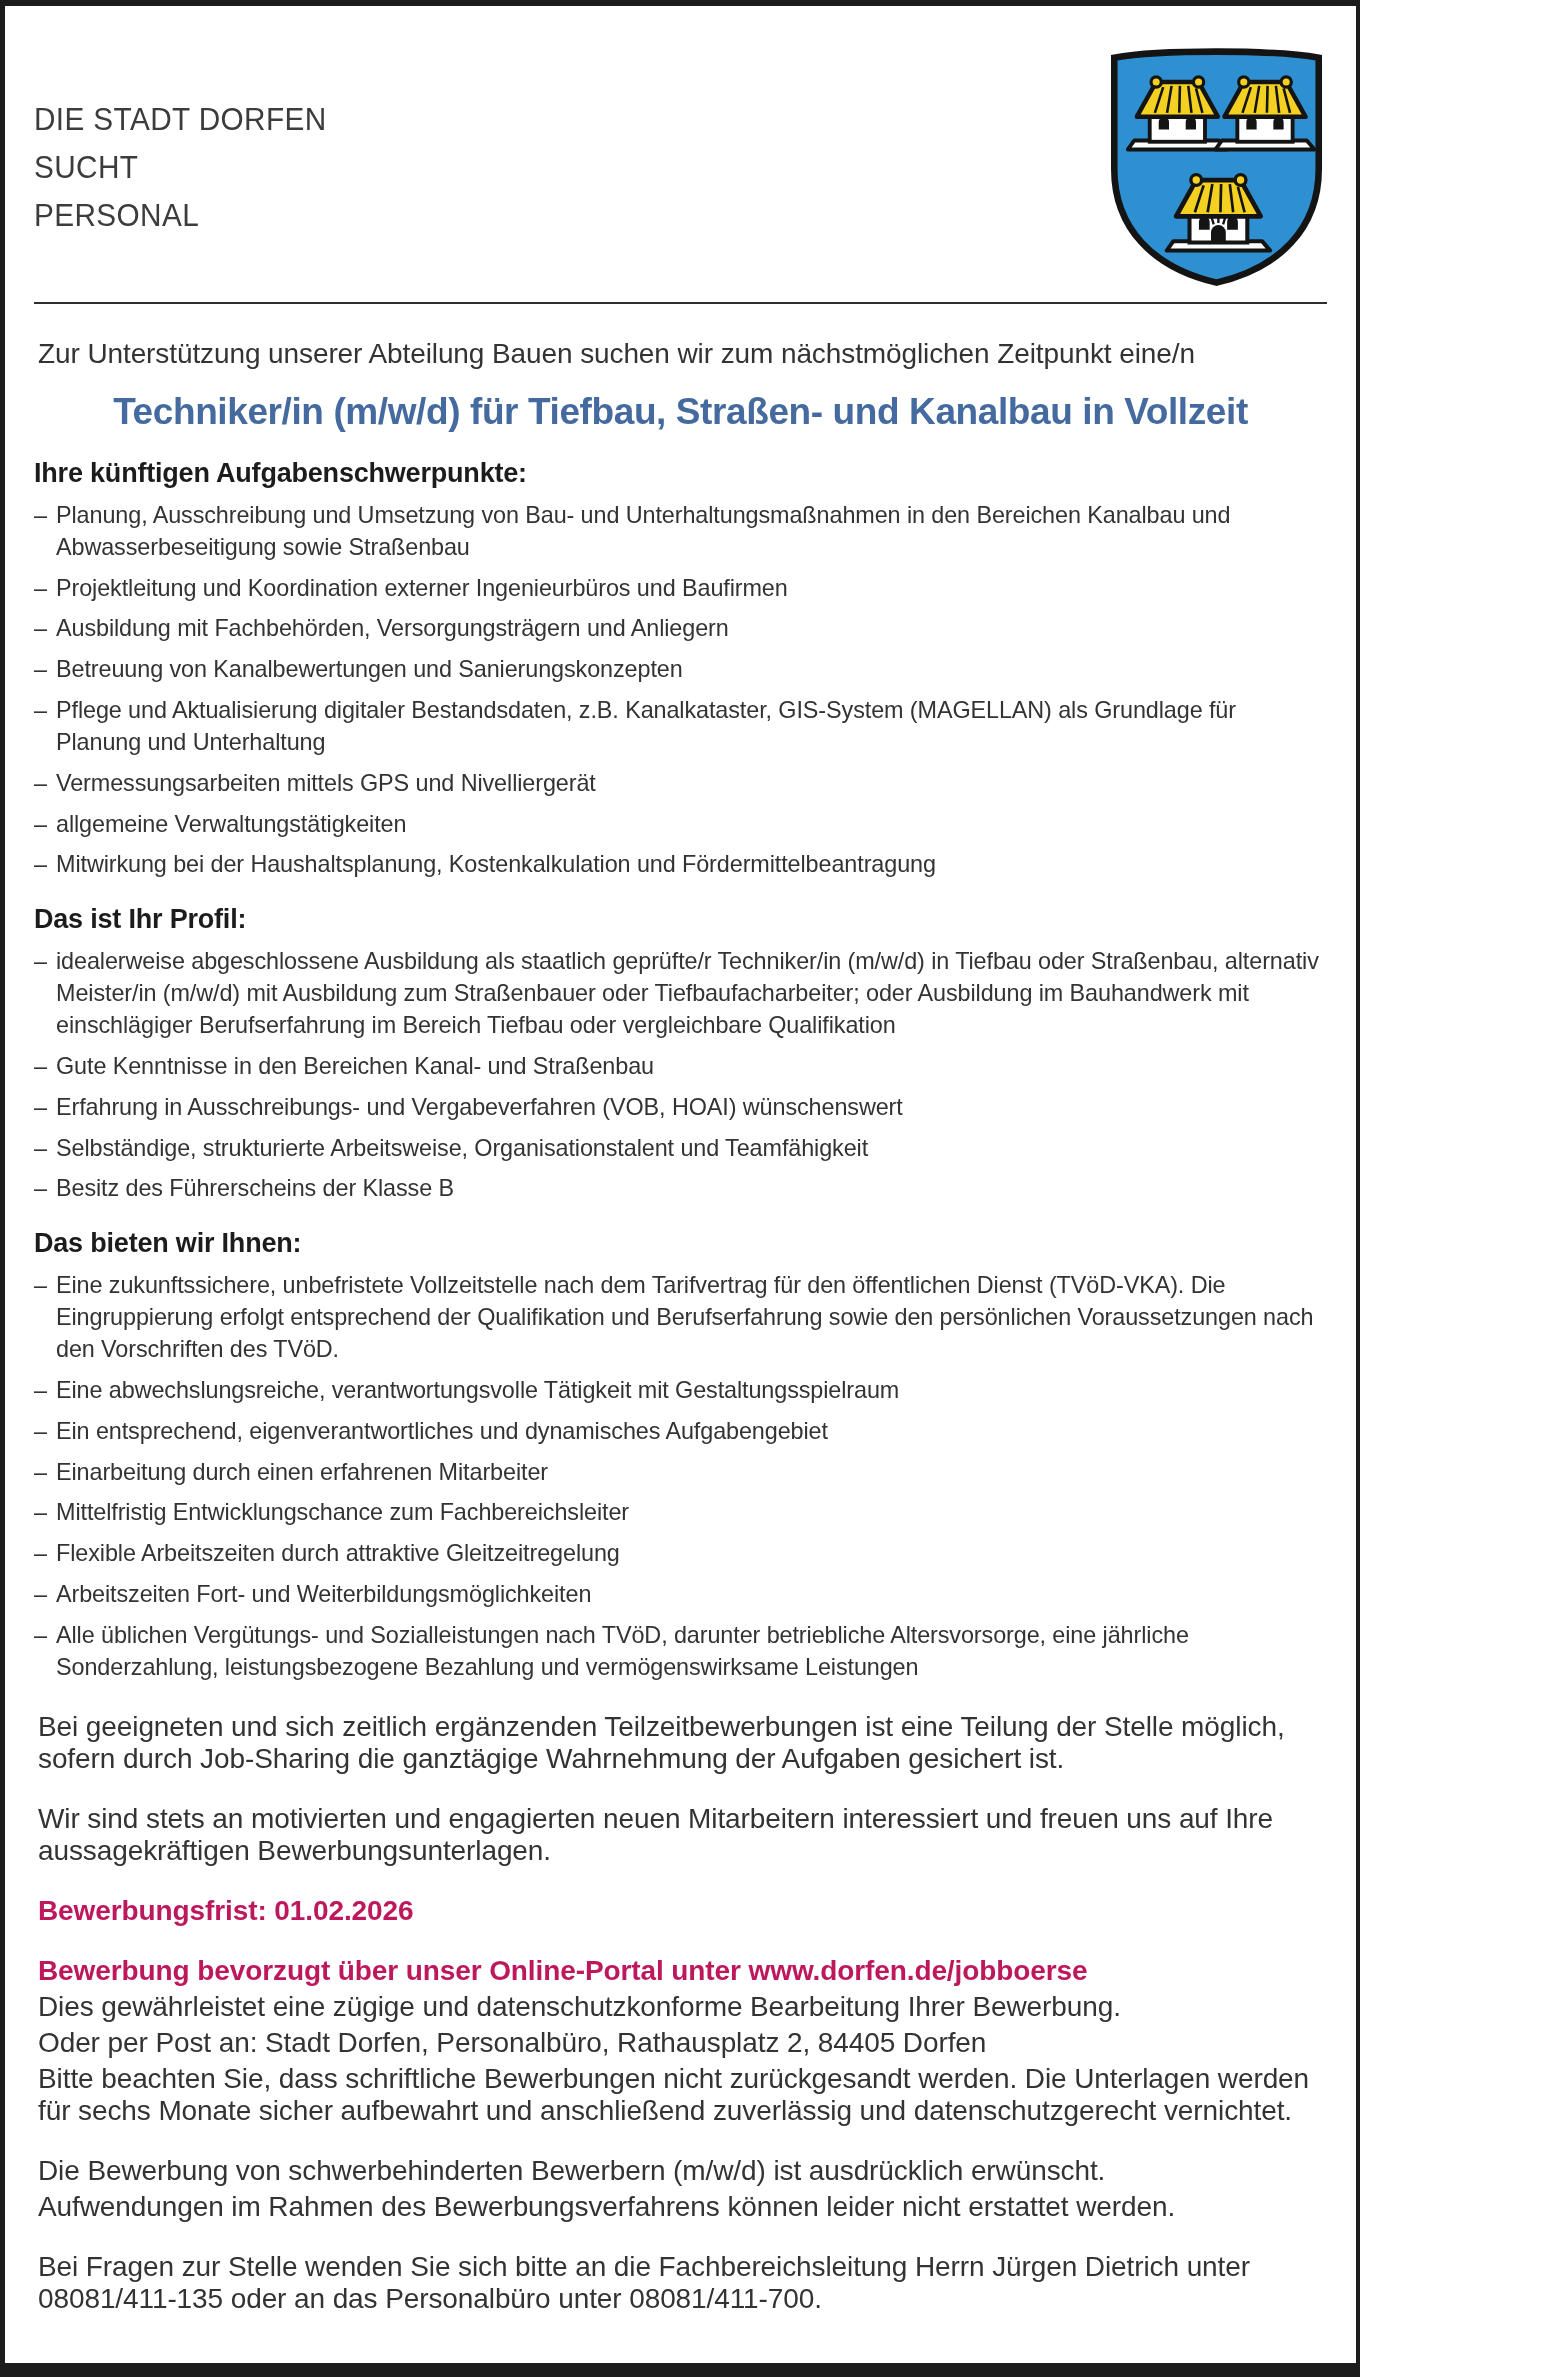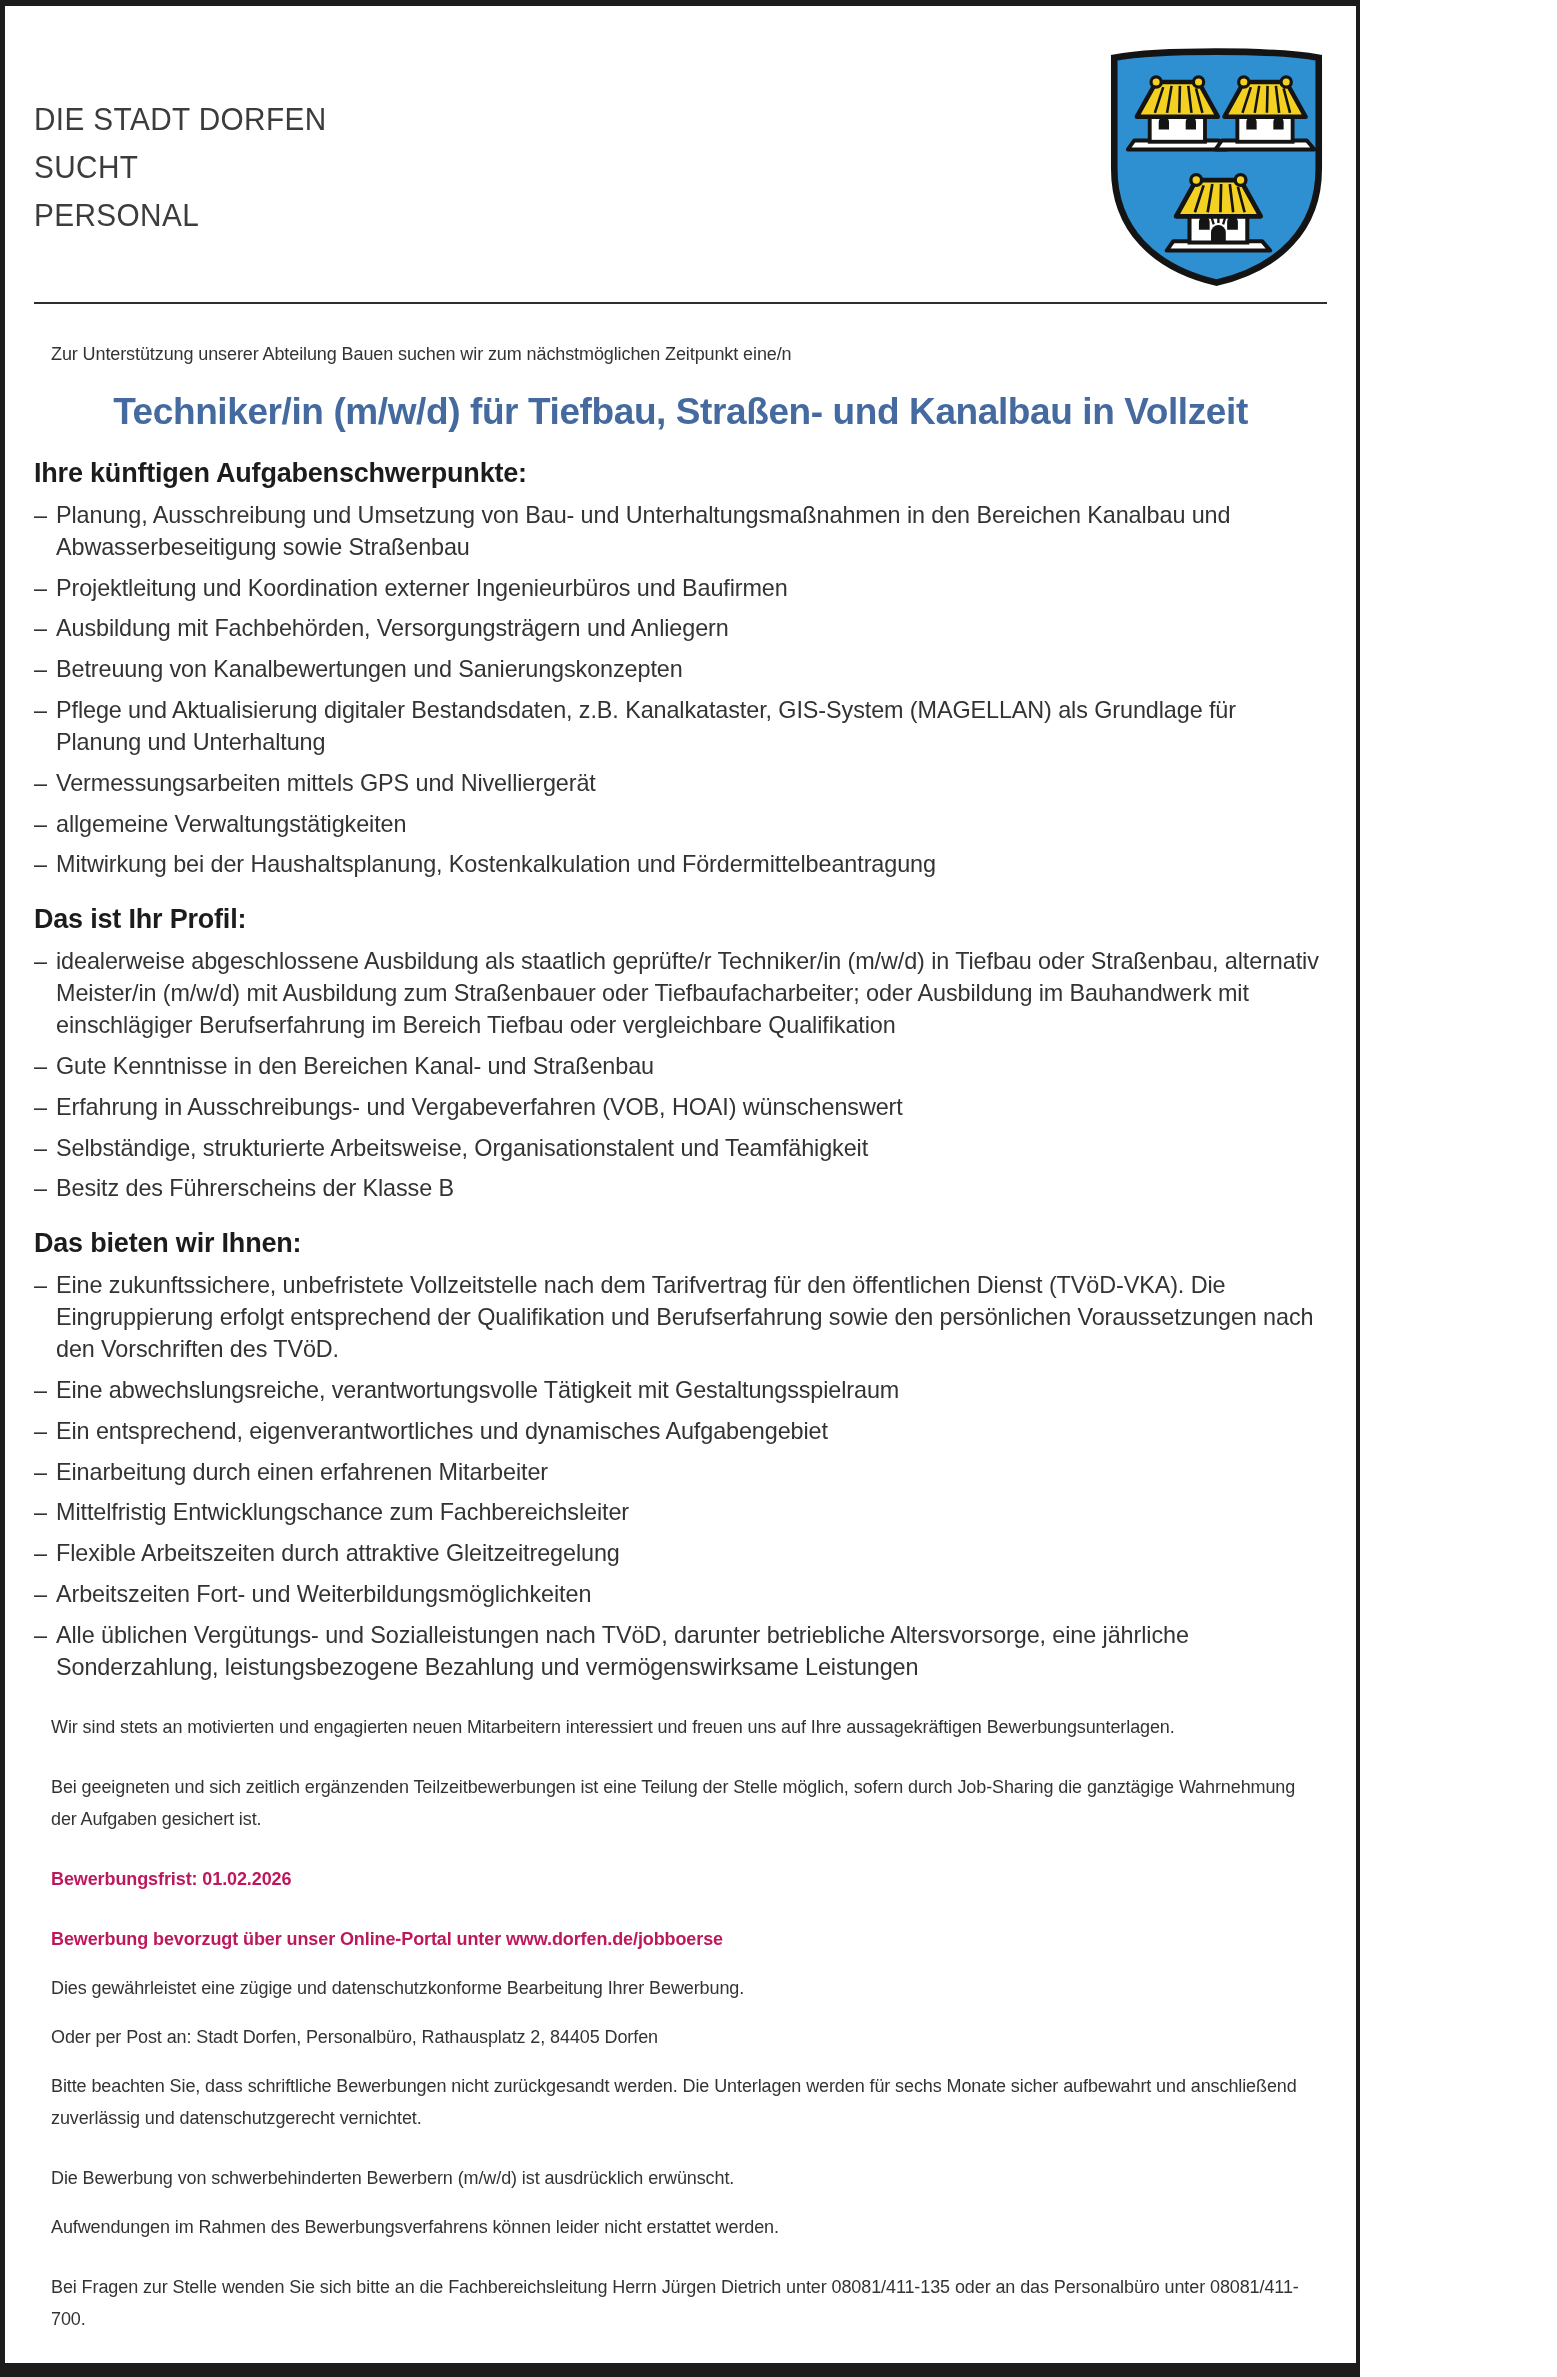--- a/index.html
+++ b/index.html
@@ -26,21 +26,21 @@
   }
   .crest{
     position:absolute;top:40px;right:26px;
     width:227px;height:241px;
   }
   .divider{
     border:none;border-top:2.2px solid #2e2e2e;
     margin:63px 0 0 0;
   }
   
-  p{margin:17px;font-size:18px;line-height:32px;letter-spacing:-0.1px;color:#333;}
+  p{margin:4px;font-size:28px;line-height:32px;letter-spacing:-0.1px;color:#333;}
   .gap{margin-top:28px;}
   .intro{margin-top:34px;}
   .job-title{
     margin:19px 0 19px 0;
     font-size:37px;line-height:45px;font-weight:700;letter-spacing:-0.4px;
     color:#456a9f;text-align:center;
   }
   h2{
     margin:22px 0 8.8px 0;
     font-size:27px;line-height:34px;font-weight:700;letter-spacing:-0.2px;
@@ -143,23 +143,23 @@
     <li>Eine zukunftssichere, unbefristete Vollzeitstelle nach dem Tarifvertrag für den öffentlichen Dienst (TVöD-VKA). Die Eingruppierung erfolgt entsprechend der Qualifikation und Berufserfahrung sowie den persönlichen Voraussetzungen nach den Vorschriften des TVöD.</li>
         <li>Eine abwechslungsreiche, verantwortungsvolle Tätigkeit mit Gestaltungsspielraum</li>
         <li>Ein entsprechend, eigenverantwortliches und dynamisches Aufgabengebiet</li>
         <li>Einarbeitung durch einen erfahrenen Mitarbeiter</li>
         <li>Mittelfristig Entwicklungschance zum Fachbereichsleiter</li>
         <li>Flexible Arbeitszeiten durch attraktive Gleitzeitregelung</li>
         <li>Arbeitszeiten Fort- und Weiterbildungsmöglichkeiten</li>
         <li>Alle üblichen Vergütungs- und Sozialleistungen nach TVöD, darunter betriebliche Altersvorsorge, eine jährliche Sonderzahlung, leistungsbezogene Bezahlung und vermögenswirksame Leistungen</li>
       </ul>
 
+    <p class="gap">Bei geeigneten und sich zeitlich ergänzenden Teilzeitbewerbungen ist eine Teilung der Stelle möglich, sofern durch Job-Sharing die ganztägige Wahrnehmung der Aufgaben gesichert ist.</p>
+
     <p class="gap">Wir sind stets an motivierten und engagierten neuen Mitarbeitern interessiert und freuen uns auf Ihre aussagekräftigen Bewerbungsunterlagen.</p>
-
-    <p class="gap">Bei geeigneten und sich zeitlich ergänzenden Teilzeitbewerbungen ist eine Teilung der Stelle möglich, sofern durch Job-Sharing die ganztägige Wahrnehmung der Aufgaben gesichert ist.</p>
 
     <p class="gap bold">Bewerbungsfrist: 01.02.2026</p>
 
     <p class="gap bold"><span>Bewerbung bevorzugt über unser Online-Portal unter </span><span class="link">www.dorfen.de/jobboerse</span></p>
     <p>Dies gewährleistet eine zügige und datenschutzkonforme Bearbeitung Ihrer Bewerbung.</p>
     <p>Oder per Post an: Stadt Dorfen, Personalbüro, Rathausplatz 2, 84405 Dorfen</p>
     <p>Bitte beachten Sie, dass schriftliche Bewerbungen nicht zurückgesandt werden. Die Unterlagen werden für sechs Monate sicher aufbewahrt und anschließend zuverlässig und datenschutzgerecht vernichtet.</p>
 
     <p class="gap">Die Bewerbung von schwerbehinderten Bewerbern (m/w/d) ist ausdrücklich erwünscht.</p>
     <p>Aufwendungen im Rahmen des Bewerbungsverfahrens können leider nicht erstattet werden.</p>

